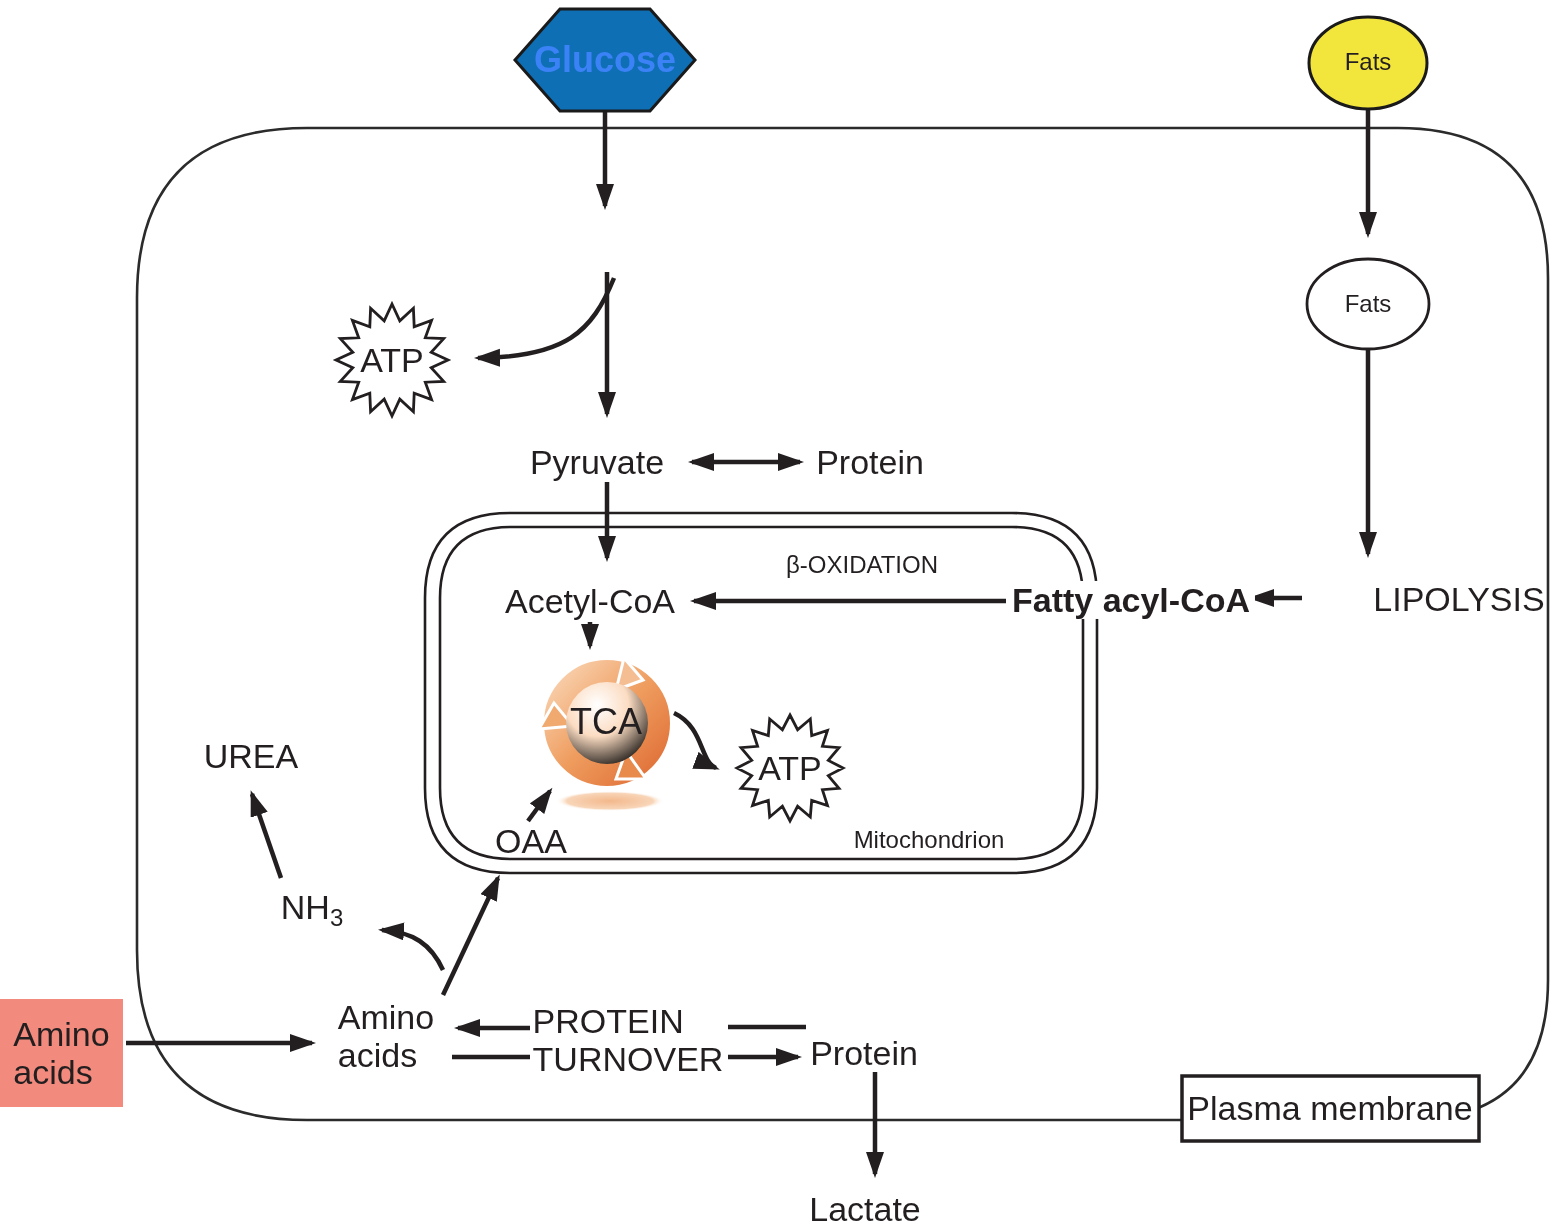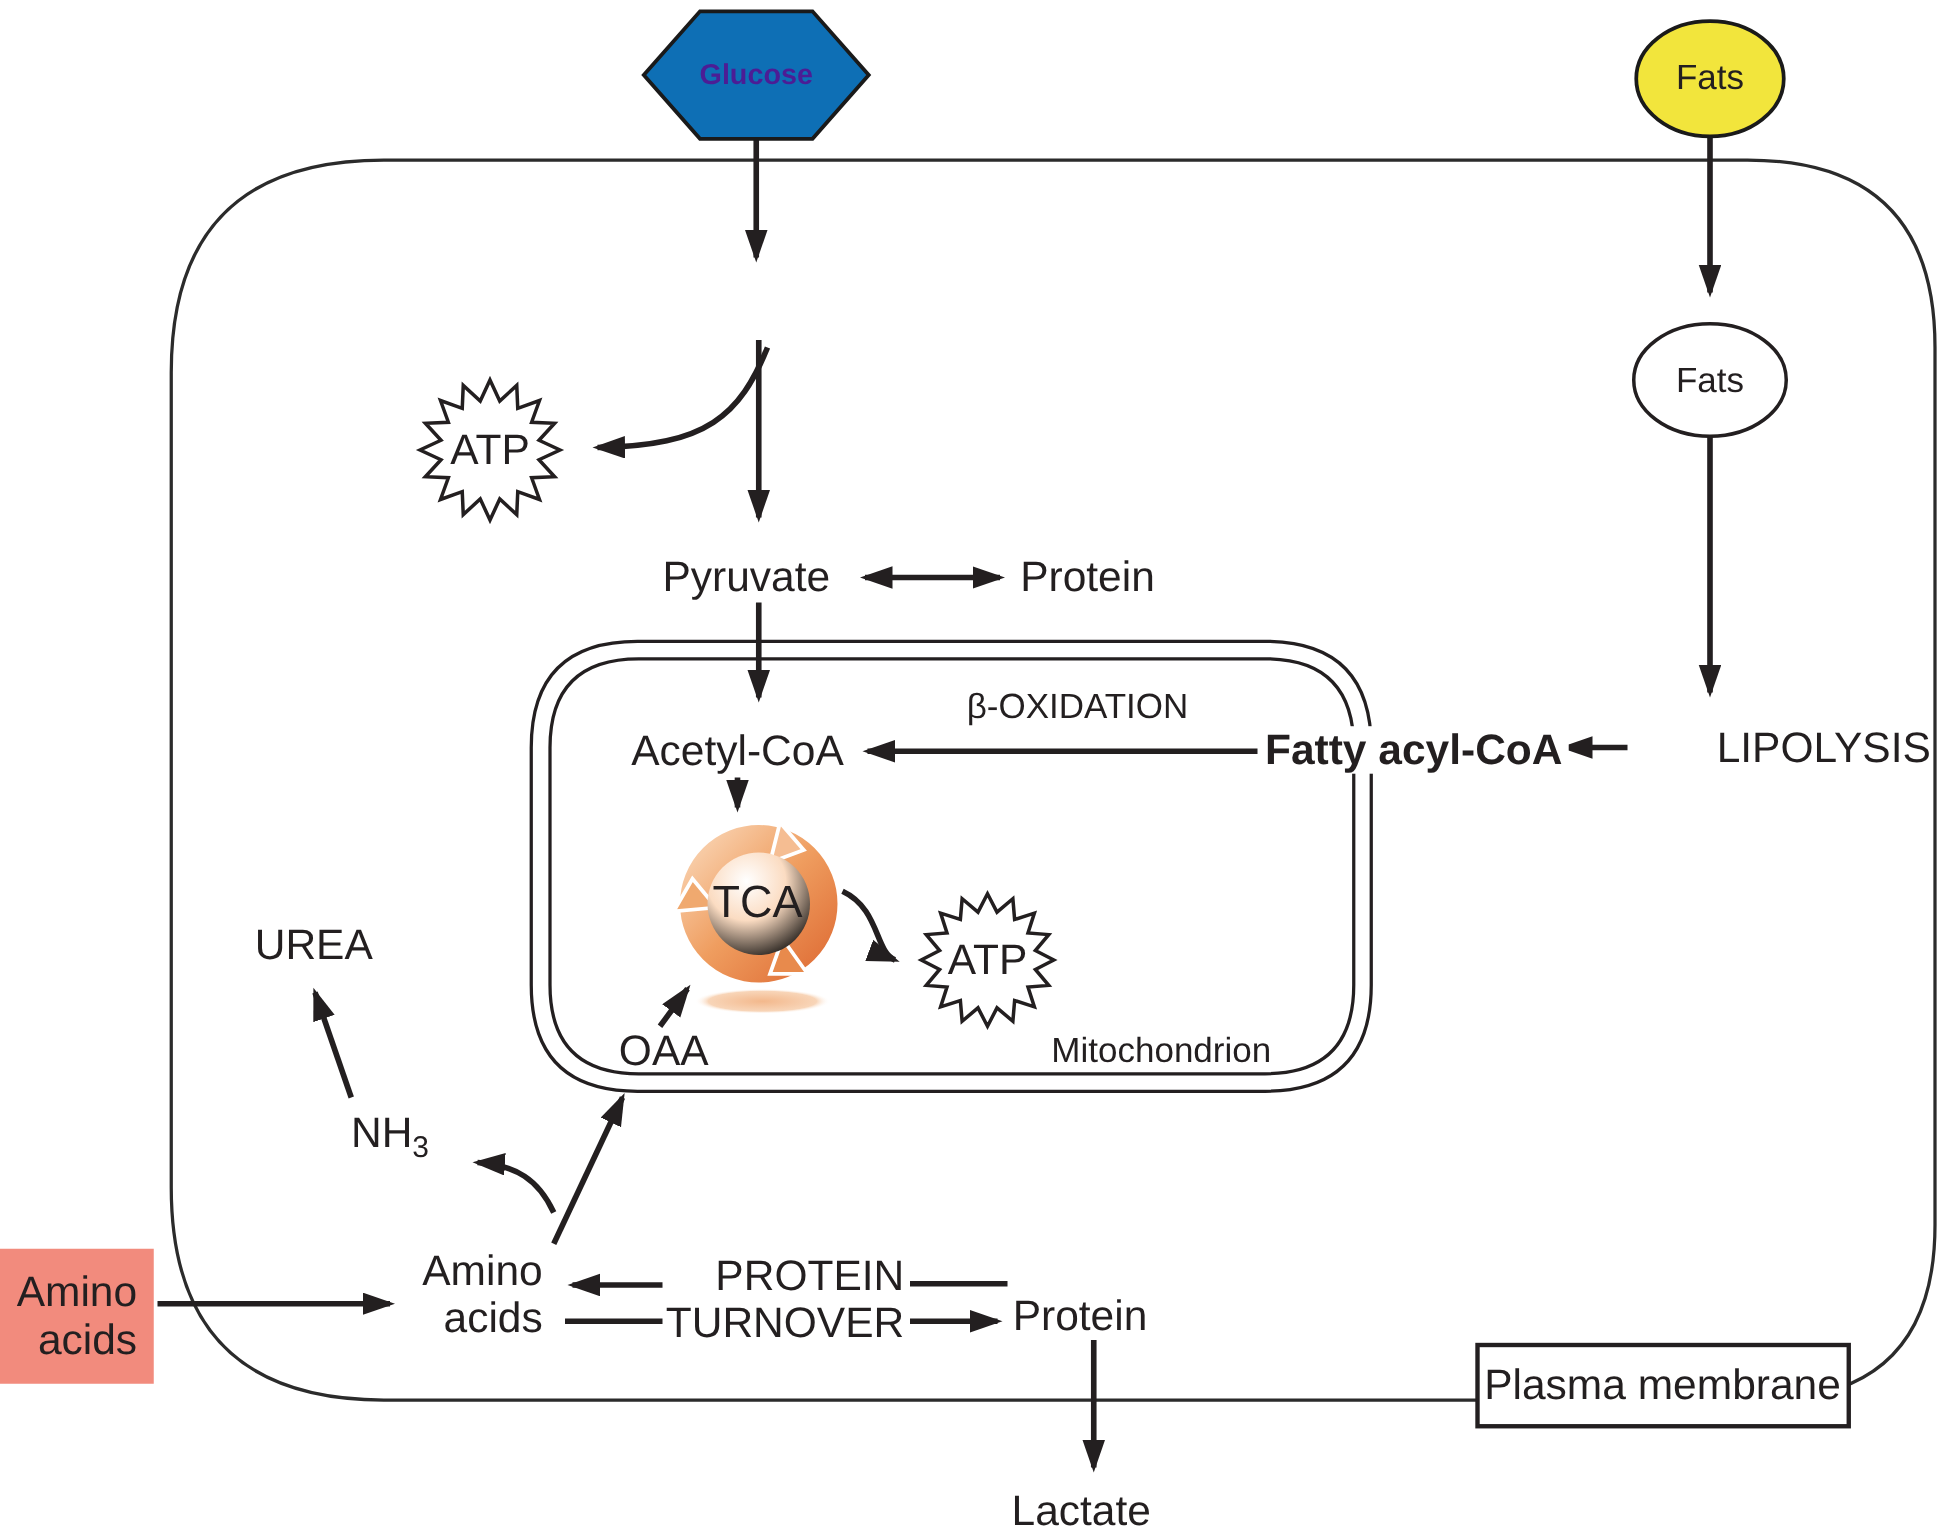--- a/index.html
+++ b/index.html
@@ -1,25 +1,25 @@
 <!DOCTYPE html>
 <html><head>
 <meta charset="utf-8">
 <style>
   html,body{margin:0;padding:0;background:#ffffff;}
   #canvas{position:relative;width:1552px;height:1227px;background:#ffffff;overflow:hidden;
           font-family:"Liberation Sans",sans-serif;}
   #diagram-svg{position:absolute;left:0;top:0;}
   .label{position:absolute;transform:translate(-50%,-50%);font-size:34px;color:#231f20;
          white-space:nowrap;line-height:1.12;}
-  .sm{font-size:28px;}
+  .sm{font-size:24px;}
   .lg{font-size:36px;}
-  .bold-white{color:#4c1d95;font-weight:bold;font-size:23px;}
+  .bold-white{color:#3b82f6;font-weight:bold;font-size:36px;}
   .bg-white{background:#ffffff;padding:0 5px;font-weight:bold;}
-  .two-line{text-align:right;}
+  .two-line{text-align:left;}
   .two-line span{display:block;}
   .amino-box{position:absolute;left:0;top:999px;width:123px;height:108px;background:#f28b7d;
              display:flex;align-items:center;justify-content:center;}
   sub{font-size:24px;}
 </style>
 </head>
 <body>
 
 <div id="canvas">
 

